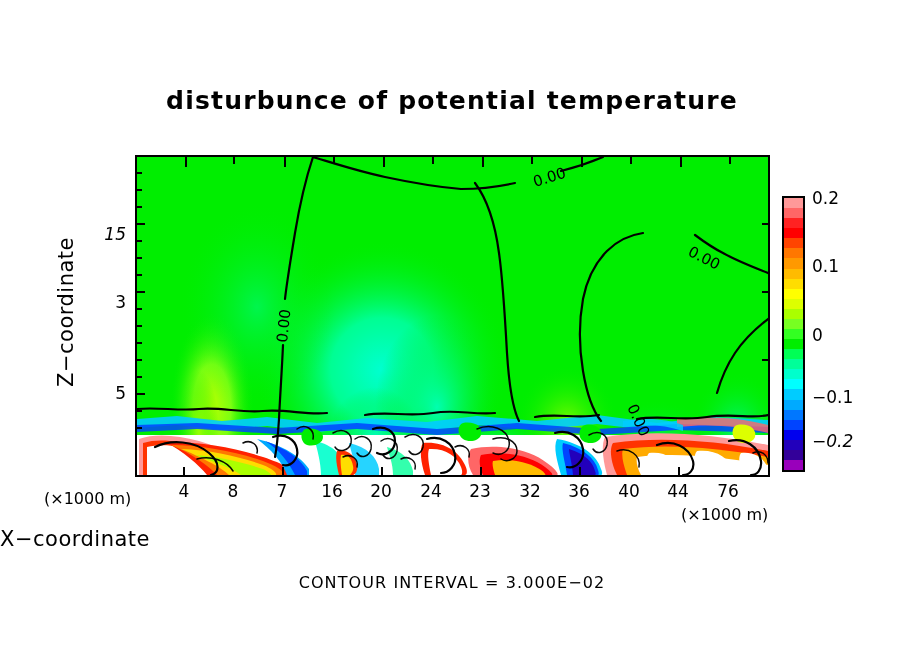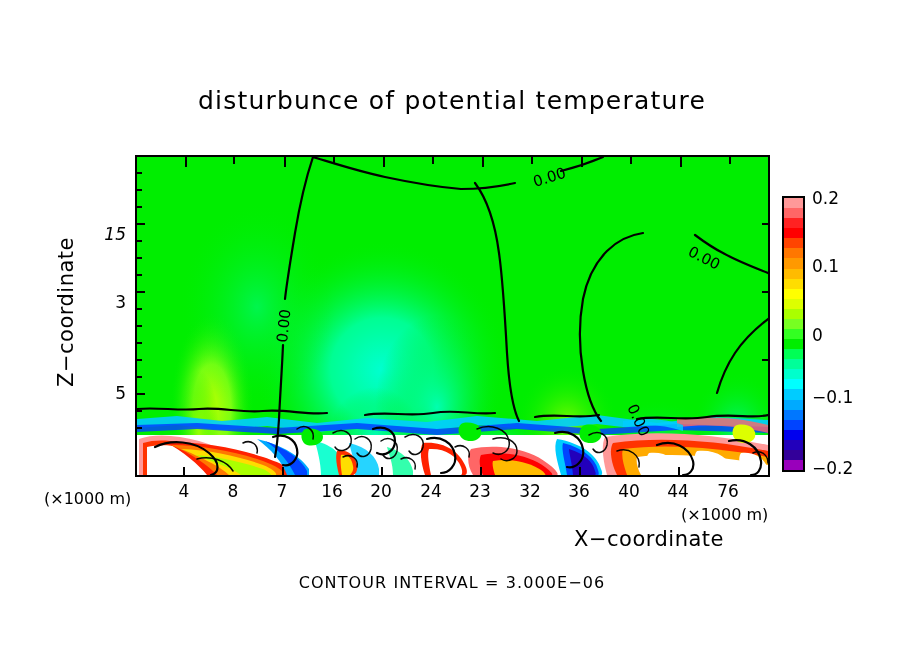--- a/index.html
+++ b/index.html
@@ -4,21 +4,21 @@
 <style>
   html,body{margin:0;padding:0;background:#ffffff;}
   body{width:904px;height:654px;position:relative;overflow:hidden;
        font-family:"DejaVu Sans","Liberation Sans",sans-serif;color:#000;}
 
   .abs{position:absolute;}
 
   
   #title{
     left:0;top:86px;width:904px;text-align:center;
-    font-size:25px;letter-spacing:1.2px;font-weight:400;
+    font-size:25px;letter-spacing:1.2px;font-weight:700;
   }
 
   
   #plot-frame{
     left:135px;top:155px;width:635px;height:322px;
     border:2px solid #000;box-sizing:border-box;background:#00ee00;
     overflow:hidden;
   }
   #plot-svg{position:absolute;left:0;top:0;}
 
@@ -27,21 +27,21 @@
 
   
   .xlab{position:absolute;top:481px;font-size:17px;text-align:center;width:40px;}
   .ylab{position:absolute;left:96px;font-size:17px;text-align:right;width:30px;}
 
   
   #y-axis-title{
     left:-44px;top:300px;width:220px;text-align:center;font-size:21px;
     transform:rotate(-90deg);transform-origin:50% 50%;letter-spacing:.5px;
   }
-  #x-axis-title{left:0;top:527px;width:724px;text-align:right;font-size:21px;letter-spacing:.5px;}
+  #x-axis-title{left:0;top:527px;width:724px;text-align:left;font-size:21px;letter-spacing:.5px;}
   #unit-left{left:44px;top:489px;font-size:16px;}
   #unit-right{left:681px;top:505px;font-size:16px;}
   #caption{left:0;top:573px;width:904px;text-align:center;font-size:16px;letter-spacing:1.1px;}
 
   
   #colorbar{
     left:782px;top:196px;width:23px;height:276px;
     border:2px solid #000;box-sizing:border-box;
     display:flex;flex-direction:column;
   }
@@ -266,21 +266,21 @@
 <div class="xlab" style="left:708px;">76</div>
 
 <div class="ylab" style="top:224px;font-style:italic;">15</div>
 <div class="ylab" style="top:292px;">3</div>
 <div class="ylab" style="top:383px;">5</div>
 
 <div class="abs" id="y-axis-title">Z−coordinate</div>
 <div class="abs" id="x-axis-title">X−coordinate</div>
 <div class="abs" id="unit-left">(×1000 m)</div>
 <div class="abs" id="unit-right">(×1000 m)</div>
-<div class="abs" id="caption">CONTOUR INTERVAL = 3.000E−06</div>
+<div class="abs" id="caption">CONTOUR INTERVAL = 3.000E−02</div>
 
 <div class="abs" id="colorbar">
     <div style="background: rgb(255, 153, 153);"></div>
     <div style="background: rgb(255, 102, 102);"></div>
     <div style="background: rgb(255, 34, 34);"></div>
     <div style="background: rgb(255, 0, 0);"></div>
     <div style="background: rgb(255, 68, 0);"></div>
     <div style="background: rgb(255, 119, 0);"></div>
     <div style="background: rgb(255, 153, 0);"></div>
     <div style="background: rgb(255, 187, 0);"></div>
@@ -301,13 +301,13 @@
     <div style="background: rgb(0, 68, 255);"></div>
     <div style="background: rgb(0, 0, 238);"></div>
     <div style="background: rgb(34, 0, 187);"></div>
     <div style="background: rgb(51, 0, 153);"></div>
     <div style="background: rgb(153, 0, 187);"></div>
   </div>
 <div class="cb-lab" style="top:188px;">0.2</div>
 <div class="cb-lab" style="top:256px;">0.1</div>
 <div class="cb-lab" style="top:325px;">0</div>
 <div class="cb-lab" style="top:387px;text-align:center;">−0.1</div>
-<div class="cb-lab" style="top:458px;">−0.2</div>
+<div class="cb-lab" style="top:431px;font-style:italic;">−0.2</div>
 
 </body></html>

